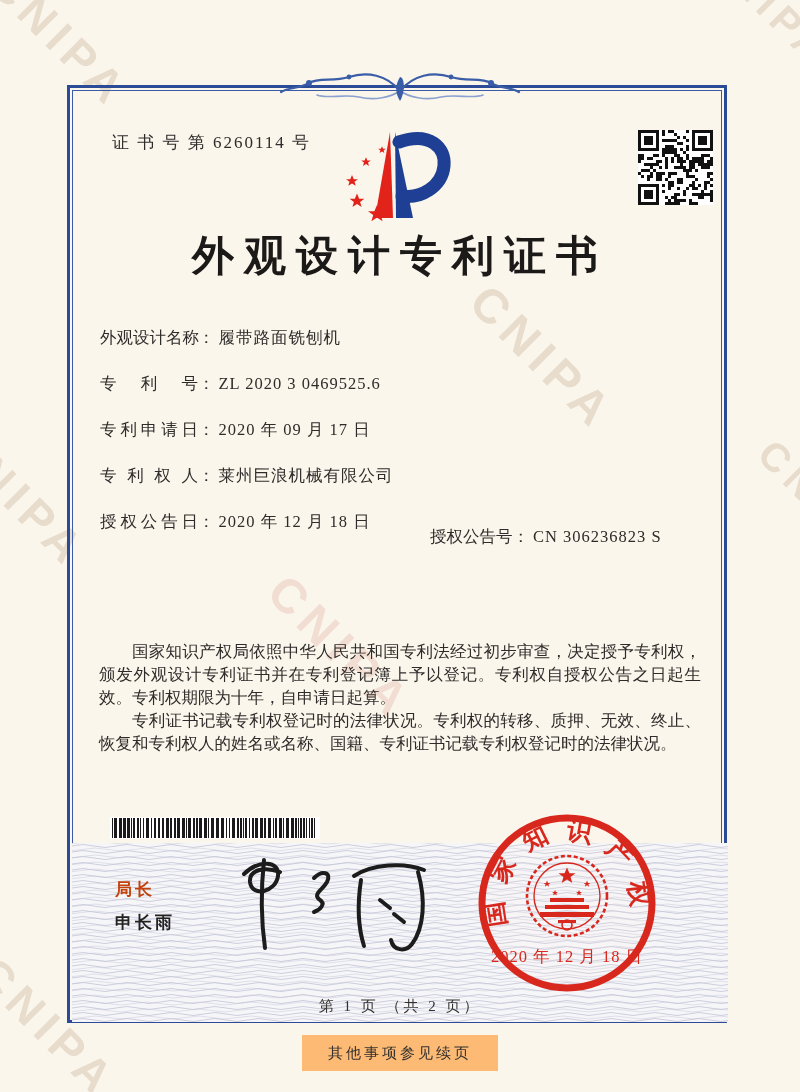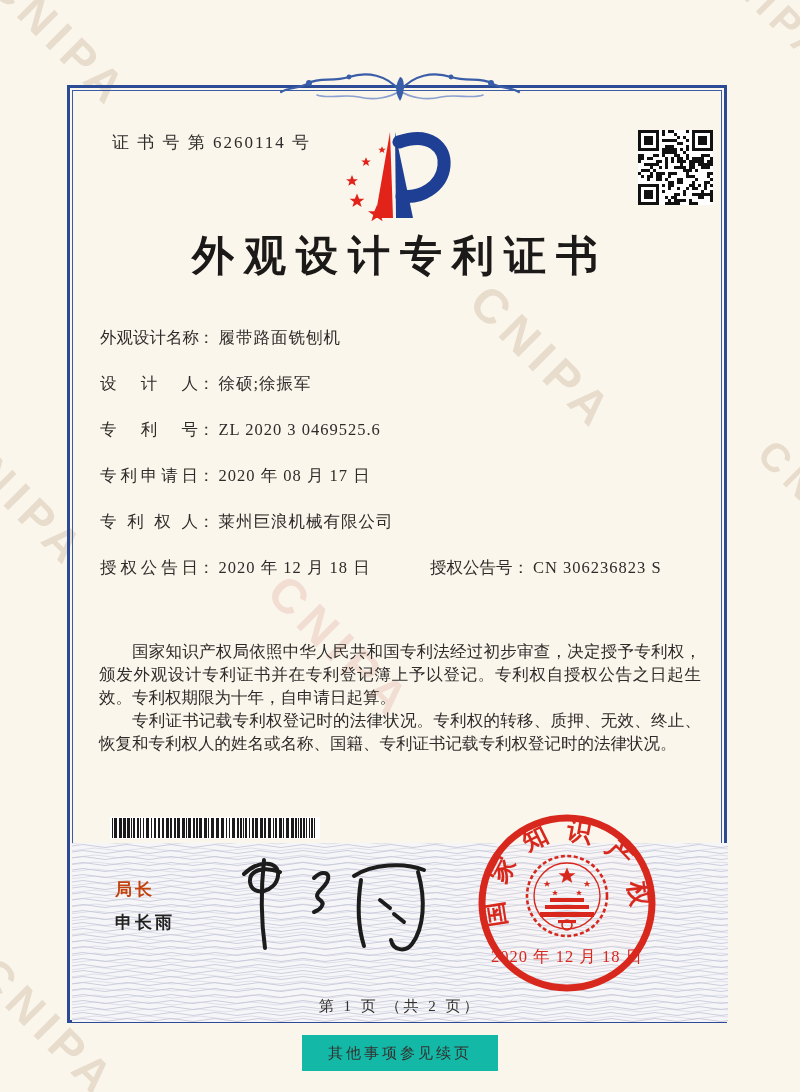--- a/index.html
+++ b/index.html
@@ -35,42 +35,42 @@
   .title{
     position:absolute;left:0;right:0;top:228px;text-align:center;
     font-size:42px;font-weight:bold;letter-spacing:10px;color:#1c1a18;z-index:2;
   }
   
   .fields{position:absolute;left:100px;right:72px;top:327px;font-size:16.5px;z-index:2;}
   .frow{position:relative;height:46px;white-space:nowrap;}
   .flabel{display:inline-block;width:98px;text-align:justify;text-align-last:justify;}
   .fcolon{display:inline-block;margin-right:4px;}
   .fval{letter-spacing:1px;}
-  .grant-right{position:absolute;left:330px;top:0;}
+  .grant-right{position:absolute;left:330px;top:15px;}
   
   .paras{
     position:absolute;left:99px;right:99px;top:640px;z-index:2;
     font-size:16.5px;line-height:23px;text-align:justify;
   }
   .paras p{margin:0;text-indent:2em;}
   
   .waveband{position:absolute;left:72px;top:843px;width:656px;height:179px;z-index:1;}
   .barcode{position:absolute;left:110px;top:817px;width:210px;height:22px;z-index:2;background:#fff;}
   .sig-title{position:absolute;left:115px;top:878px;font-family:"Liberation Sans","DejaVu Sans",sans-serif;font-weight:bold;font-size:17px;letter-spacing:3px;color:#c2410c;z-index:3;}
   .sig-name{position:absolute;left:115px;top:911px;font-family:"Liberation Sans","DejaVu Sans",sans-serif;font-weight:bold;font-size:17px;letter-spacing:3px;color:#222;z-index:3;}
   .signature{position:absolute;left:228px;top:848px;z-index:3;}
   .seal{position:absolute;left:472px;top:810px;z-index:4;}
   .page-footer{
     position:absolute;left:0;right:0;top:997px;text-align:center;
     font-size:15px;letter-spacing:3px;z-index:3;color:#33312f;
   }
   
   .note-box{
     position:absolute;left:302px;top:1035px;width:196px;height:36px;
-    background:#14b8a6;display:flex;align-items:center;justify-content:center;
+    background:#fdba74;display:flex;align-items:center;justify-content:center;
     font-size:15px;letter-spacing:3px;z-index:2;color:#33312f;
   }
 </style>
 </head>
 <body>
 
 <div class="page">
 
   <span class="wm wm1">CNIPA</span>
   <span class="wm wm2">CNIPA</span>
@@ -314,27 +314,24 @@
       <path d="M0,54 h21 v21 h-21 Z M3,57 v15 h15 v-15 Z M6,60 h9 v9 h-9 Z" fill="#111" fill-rule="evenodd"></path>
     </svg>
 
   <div class="title">外观设计专利证书</div>
 
   <div class="fields">
     <div class="frow">
       <span class="flabel">外观设计名称</span><span class="fcolon">：</span><span class="fval">履带路面铣刨机</span>
     </div>
     <div class="frow">
-      <span class="flabel">设计人</span><span class="fcolon">：</span><span class="fval">徐硕;徐振军</span>
-    </div>
-    <div class="frow">
       <span class="flabel">专利号</span><span class="fcolon">：</span><span class="fval">ZL 2020 3 0469525.6</span>
     </div>
     <div class="frow">
-      <span class="flabel">专利申请日</span><span class="fcolon">：</span><span class="fval">2020 年 08 月 17 日</span>
+      <span class="flabel">专利申请日</span><span class="fcolon">：</span><span class="fval">2020 年 09 月 17 日</span>
     </div>
     <div class="frow">
       <span class="flabel">专利权人</span><span class="fcolon">：</span><span class="fval">莱州巨浪机械有限公司</span>
     </div>
     <div class="frow">
       <span>
         <span class="flabel">授权公告日</span><span class="fcolon">：</span><span class="fval">2020 年 12 月 18 日</span>
       </span>
       <span class="grant-right">
         <span>授权公告号</span><span class="fcolon">：</span><span class="fval">CN 306236823 S</span>

